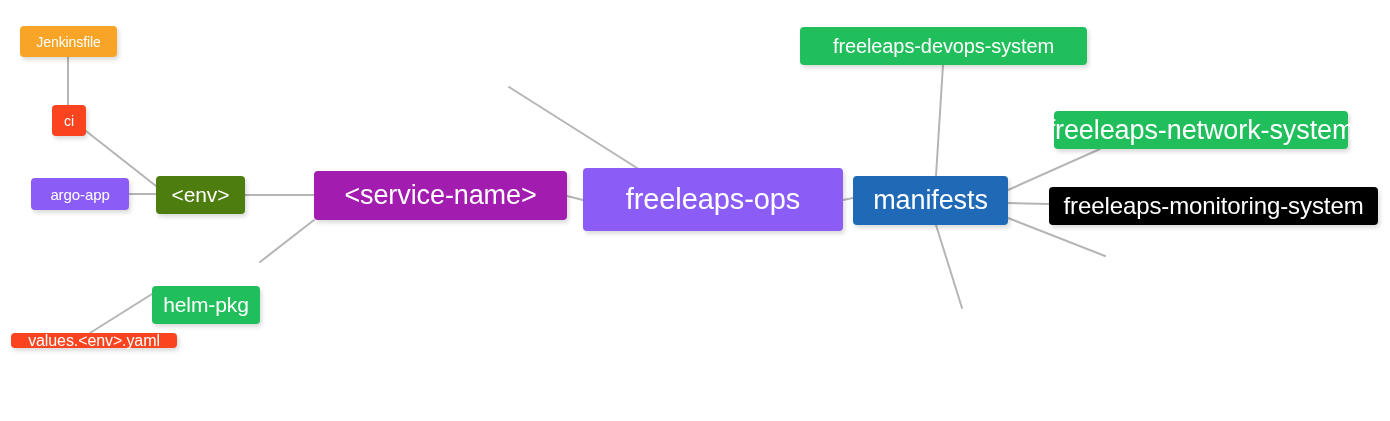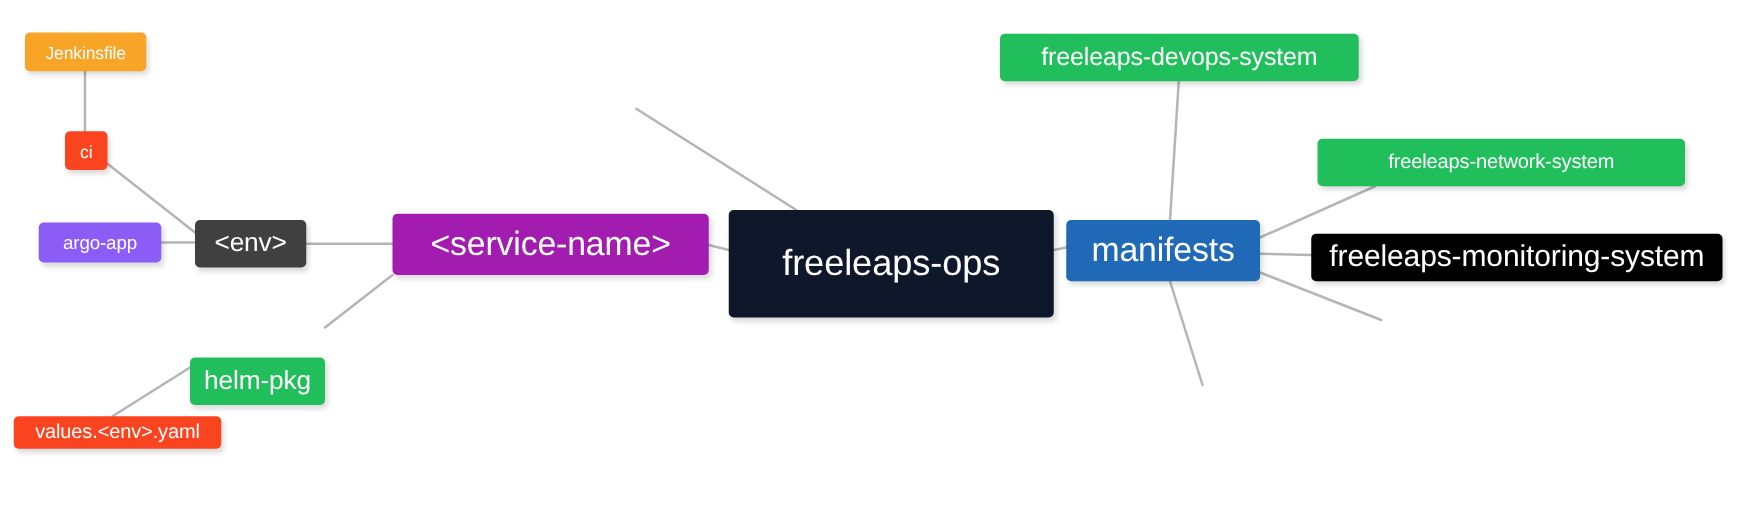--- a/index.html
+++ b/index.html
@@ -52,22 +52,22 @@
       <line x1="843" y1="200" x2="853" y2="198" stroke="#b5b5b5" stroke-width="2" stroke-linecap="round"></line>
       <line x1="936" y1="176" x2="943" y2="65" stroke="#b5b5b5" stroke-width="2" stroke-linecap="round"></line>
       <line x1="1008" y1="190" x2="1100" y2="149" stroke="#b5b5b5" stroke-width="2" stroke-linecap="round"></line>
       <line x1="1008" y1="203" x2="1049" y2="204" stroke="#b5b5b5" stroke-width="2" stroke-linecap="round"></line>
       <line x1="1008" y1="218" x2="1105" y2="256" stroke="#b5b5b5" stroke-width="2" stroke-linecap="round"></line>
       <line x1="936" y1="225" x2="962" y2="308" stroke="#b5b5b5" stroke-width="2" stroke-linecap="round"></line>
     </svg>
 <div class="node" style="left: 20px; top: 26px; width: 97px; height: 31px; background: rgb(248, 164, 38); font-size: 14px;">Jenkinsfile</div>
     <div class="node" style="left: 52px; top: 105px; width: 34px; height: 31px; background: rgb(249, 68, 31); font-size: 14px;">ci</div>
     <div class="node" style="left: 31px; top: 178px; width: 98px; height: 32px; background: #8b5cf6; font-size: 15px;">argo-app</div>
-    <div class="node" style="left: 156px; top: 176px; width: 89px; height: 38px; background: #404040; font-size: 21px;">&lt;env&gt;</div>
+    <div class="node" style="left: 156px; top: 176px; width: 89px; height: 38px; background: #4d7c0f; font-size: 21px;">&lt;env&gt;</div>
     <div class="node" style="left: 152px; top: 256px; width: 108px; height: 38px; background: rgb(33, 191, 91); font-size: 21px; margin-top: 30px;">helm-pkg</div>
-    <div class="node" style="left: 11px; top: 333px; width: 166px; height: 26px; background: rgb(249, 68, 31); font-size: 16px;">values.&lt;env&gt;.yaml</div>
+    <div class="node" style="left: 11px; top: 333px; width: 166px; height: 15px; background: rgb(249, 68, 31); font-size: 16px;">values.&lt;env&gt;.yaml</div>
     <div class="node" style="left: 314px; top: 171px; width: 253px; height: 49px; background: #a21caf; font-size: 27px;">&lt;service-name&gt;</div>
-    <div class="node" style="left: 583px; top: 168px; width: 260px; height: 86px; background: #0f172a; font-size: 29px;">freeleaps-ops</div>
+    <div class="node" style="left: 583px; top: 168px; width: 260px; height: 63px; background: #8b5cf6; font-size: 29px;">freeleaps-ops</div>
     <div class="node" style="left: 800px; top: 27px; width: 287px; height: 38px; background: rgb(33, 191, 91); font-size: 20px;">freeleaps-devops-system</div>
     <div class="node" style="left: 853px; top: 176px; width: 155px; height: 49px; background: rgb(32, 105, 182); font-size: 27px;">manifests</div>
-    <div class="node" style="left: 1054px; top: 111px; width: 294px; height: 38px; background: rgb(33, 191, 91); font-size: 16px;">freeleaps-network-system</div>
+    <div class="node" style="left: 1054px; top: 111px; width: 294px; height: 38px; background: rgb(33, 191, 91); font-size: 27px;">freeleaps-network-system</div>
     <div class="node" style="left: 1049px; top: 187px; width: 329px; height: 38px; background: #000000; font-size: 24px;">freeleaps-monitoring-system</div>
   </div>
 
 </body></html>

